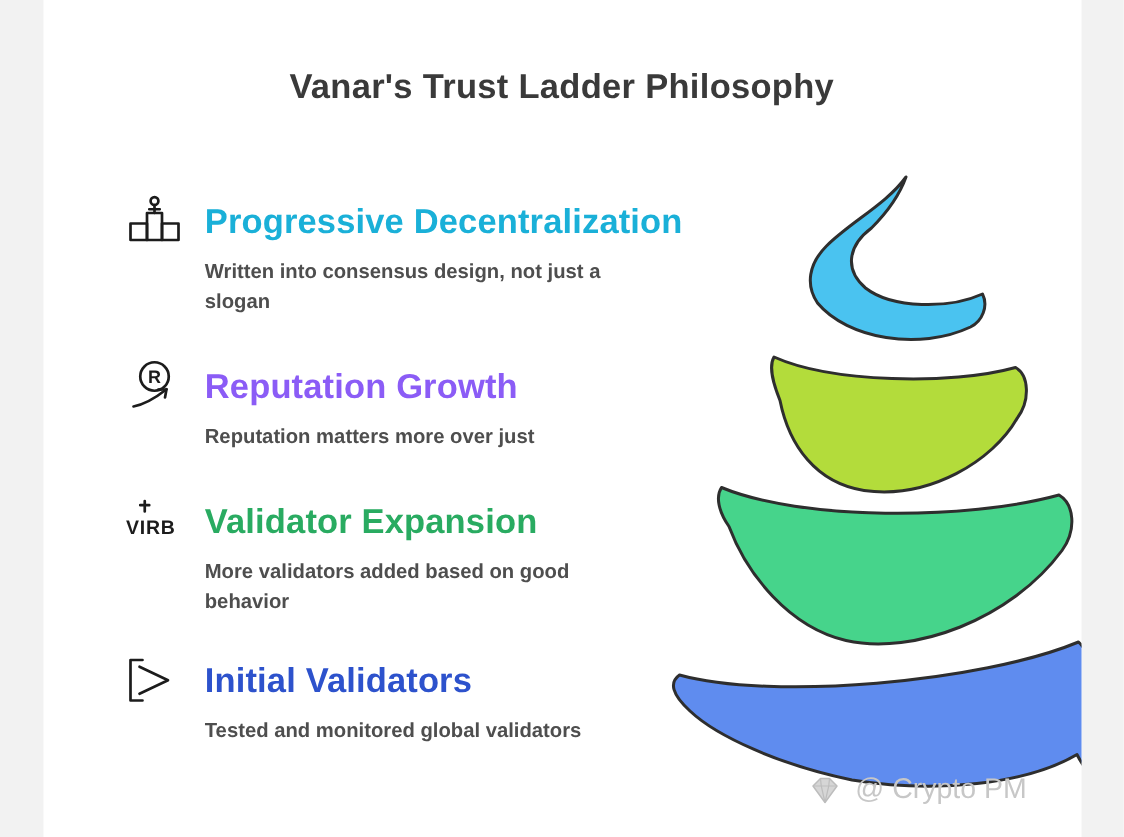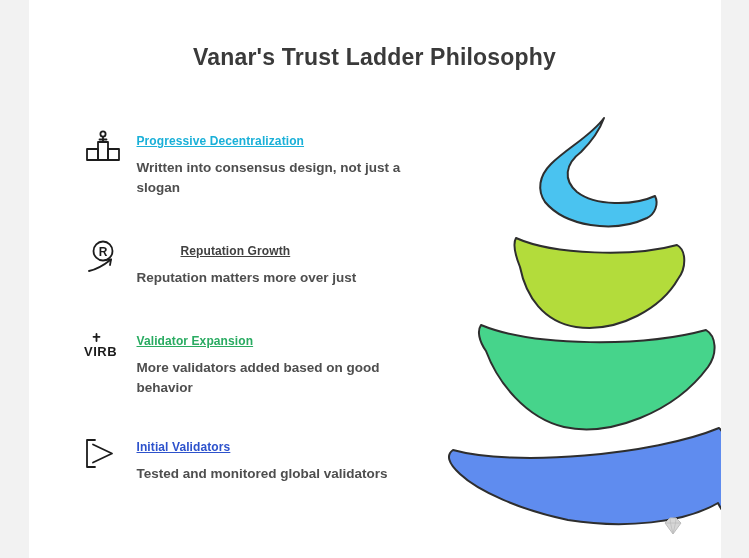--- a/index.html
+++ b/index.html
@@ -35,24 +35,23 @@
   .item-2 { top: 238px; }
   .item-3 { top: 328px; }
   .item-4 { top: 434px; }
   .item .icon-box {
     width: 40px;
     flex: 0 0 40px;
     margin-top: 0px;
   }
   .item h2 {
     margin: 6px 0 0 0;
-    font-size: 12px;
+    font-size: 23px;
     font-weight: 600;
     letter-spacing: 0.1px;
-    text-decoration: underline;
   }
   .item p {
     margin: 10px 0 0 0;
     font-size: 13.5px;
     color: #4e4e4e;
     line-height: 1.5;
     max-width: 278px;
     font-weight: bold;
   }
   .spiral {
@@ -102,21 +101,21 @@
   <div class="item item-2">
     <div class="icon-box">
       <svg width="40" height="40" viewBox="0 0 40 40">
         <circle class="icon-stroke" cx="20" cy="13" r="9.5"></circle>
         <text class="icon-text" x="20" y="17.5" font-size="12" text-anchor="middle">R</text>
         <path class="icon-stroke" d="M6,33 Q16,31 28,21.5"></path>
         <path class="icon-stroke" d="M28,21.5 L22.5,21.8 M28,21.5 L27,27"></path>
       </svg>
     </div>
     <div class="item-content">
-      <h2 style="color: #404040; margin-left: 44px;">Reputation Growth</h2>
+      <h2 style="color: #8b5cf6;">Reputation Growth</h2>
       <p>Reputation matters more over just</p>
     </div>
   </div>
 
   <div class="item item-3">
     <div class="icon-box">
       <svg width="40" height="40" viewBox="0 0 40 40">
         <text class="icon-text" x="1" y="28" font-size="13" letter-spacing="0.5">VIRB</text>
         <path class="icon-stroke" d="M13.5,6 V13 M10.5,8.8 H16.5" stroke-width="1.6"></path>
       </svg>
@@ -172,15 +171,16 @@
              C 250,428 190,434 134,425
              C 86,415 44,396 26,379
              C 14,368 12,360 19,355 Z" fill="#5f8cef" stroke="#2e2e2e"></path>
   </svg>
 
   <div class="watermark">
     <svg width="24" height="20" viewBox="0 0 24 20">
       <path d="M4,7 L9,2 H15 L20,7 L12,18 Z" fill="#d6d6d6" stroke="#bdbdbd" stroke-width="1" stroke-linejoin="round"></path>
       <path d="M4,7 H20 M9,2 L9.5,7 L12,18 M15,2 L14.5,7 L12,18" fill="none" stroke="#bdbdbd" stroke-width="0.8"></path>
     </svg>
+    <span>@ Crypto PM</span>
   </div>
 
 </div>
 
 </body></html>

